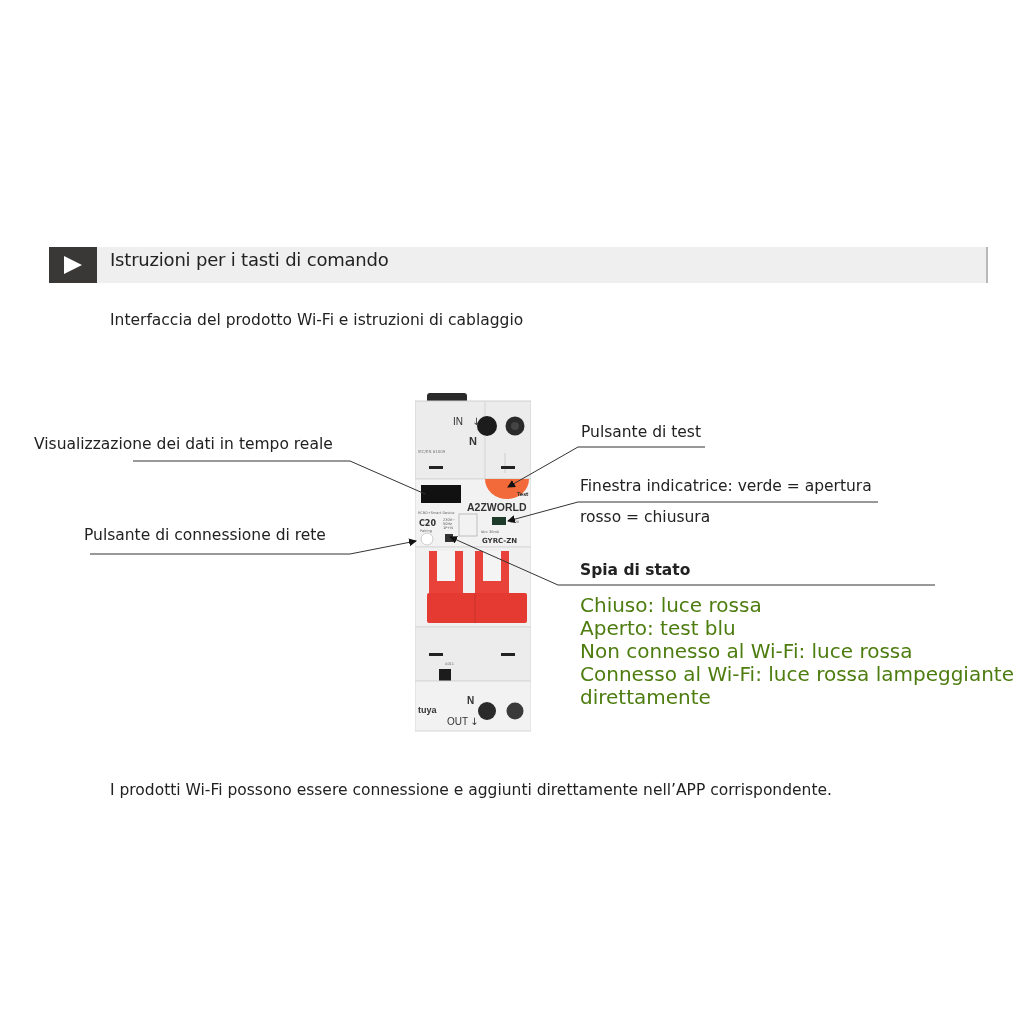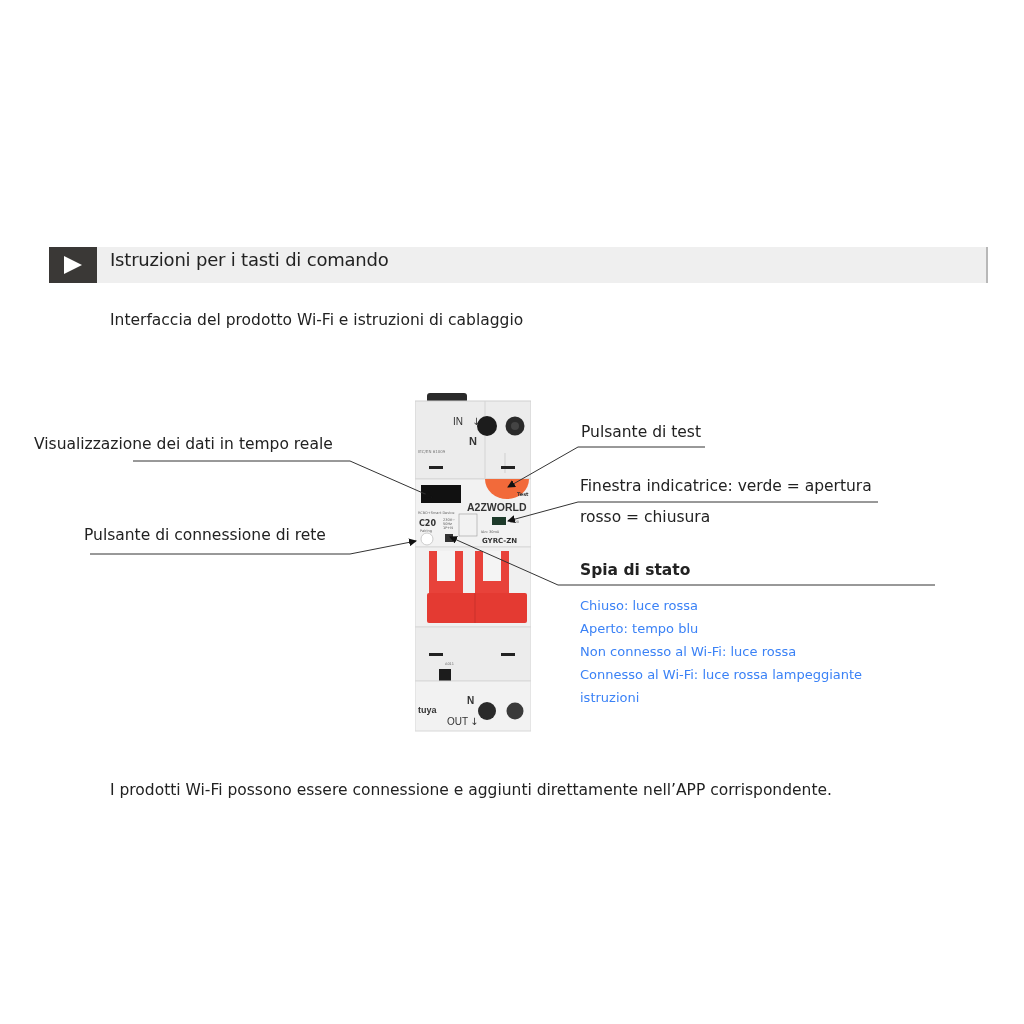--- a/index.html
+++ b/index.html
@@ -6,21 +6,21 @@
   body { width:1024px; height:1024px; background:#ffffff; position:relative; overflow:hidden;
          font-family:"DejaVu Sans", sans-serif; color:#1e1e1e; }
   .abs { position:absolute; }
   .header-bar { left:49px; top:247px; width:937px; height:36px; background:#efefef; border-right:2px solid #b8b8b8; }
   .play-box { left:49px; top:247px; width:48px; height:36px; background:#3a3836; }
   .play-box svg { position:absolute; left:14px; top:9px; }
   .header-title { left:110px; top:249px; font-size:18px; color:#222; letter-spacing:-0.2px; }
   .subtitle { left:110px; top:311px; font-size:15.5px; color:#222; }
   .label { font-size:15.5px; color:#222; white-space:nowrap; }
   .footer { left:110px; top:781px; font-size:15.5px; color:#222; }
-  .status-list { left:580px; top:594px; font-size:13px; line-height:23px; color:#3b82f6; }
+  .status-list { left:580px; top:594px; font-size:20px; line-height:23px; color:#4d7c0f; }
   .status-list div { white-space:nowrap; }
   svg.lines { position:absolute; left:0; top:0; }
   .device { left:415px; top:393px; width:116px; height:340px; }
 </style>
 </head>
 <body>
 
 <div class="abs header-bar"></div>
 <div class="abs play-box">
   <svg width="20" height="18" viewBox="0 0 20 18">
@@ -109,19 +109,19 @@
 
 <div class="abs label" style="left:34px; top:435px;text-align:right;">Visualizzazione dei dati in tempo reale</div>
 <div class="abs label" style="left:84px; top:526px;">Pulsante di connessione di rete</div>
 <div class="abs label" style="left:581px; top:423px;">Pulsante di test</div>
 <div class="abs label" style="left:580px; top:477px;">Finestra indicatrice: verde = apertura</div>
 <div class="abs label" style="left:580px; top:508px;">rosso = chiusura</div>
 <div class="abs label" style="left:580px; top:561px;font-weight:bold;">Spia di stato</div>
 
 <div class="abs status-list">
   <div>Chiuso: luce rossa</div>
-  <div>Aperto: tempo blu</div>
+  <div>Aperto: test blu</div>
   <div>Non connesso al Wi-Fi: luce rossa</div>
   <div>Connesso al Wi-Fi: luce rossa lampeggiante</div>
-  <div>istruzioni</div>
+  <div>direttamente</div>
 </div>
 
 <div class="abs footer">I prodotti Wi-Fi possono essere connessione e aggiunti direttamente nell’APP corrispondente.</div>
 
 </body></html>

